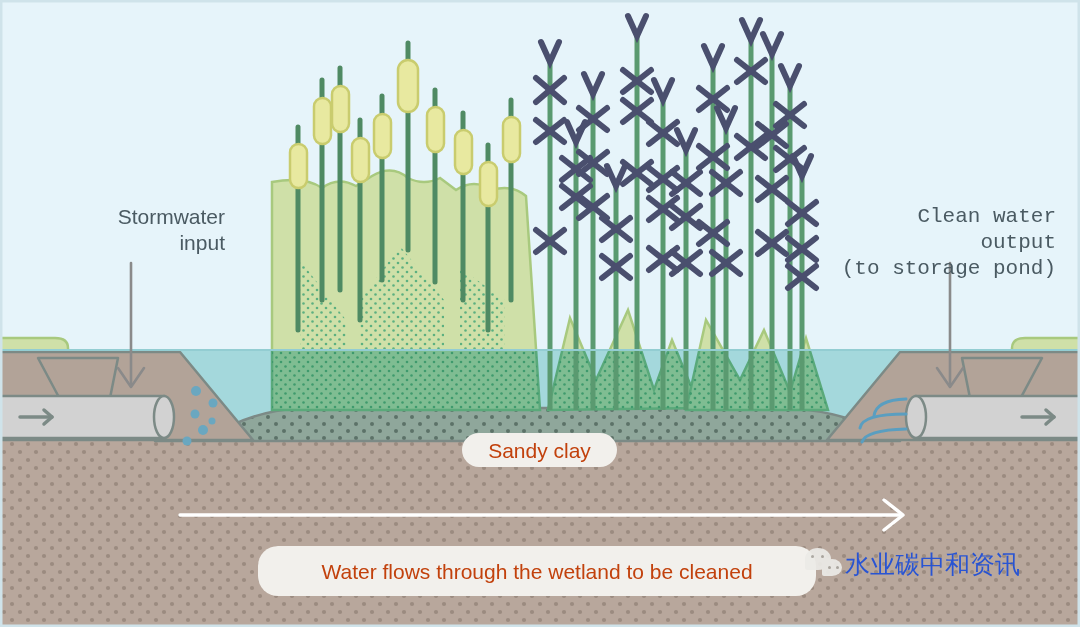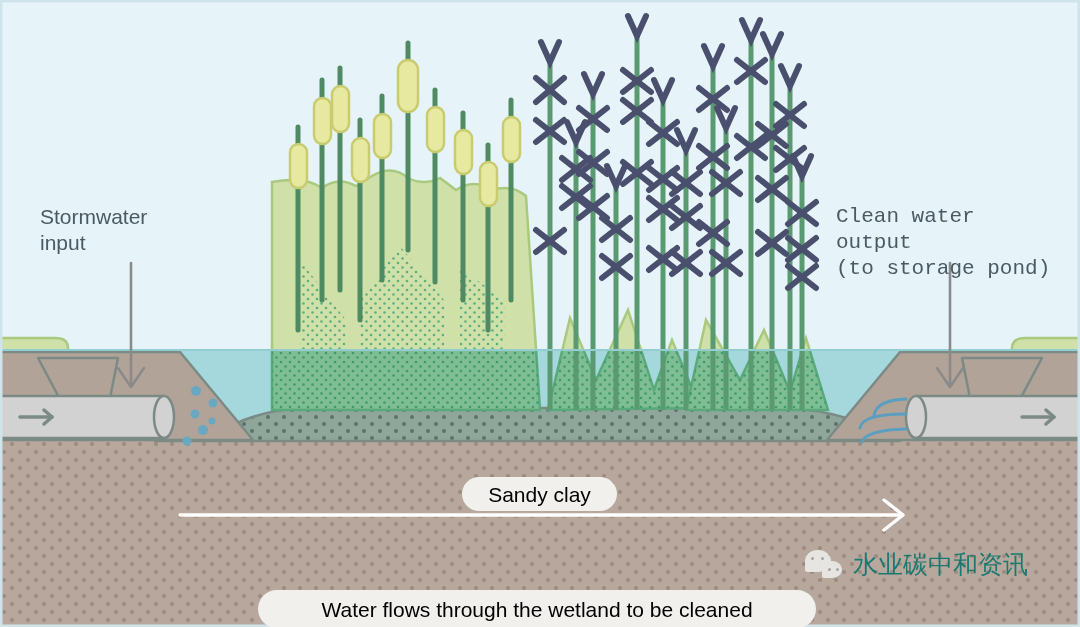--- a/index.html
+++ b/index.html
@@ -1,35 +1,34 @@
 <!DOCTYPE html>
 <html><head>
 <meta charset="utf-8">
 <style>
   html,body{margin:0;padding:0;background:#fff;}
   body{font-family:"Liberation Sans","DejaVu Sans",sans-serif;}
   #stage{position:relative;width:1080px;height:627px;overflow:hidden;background:#e6f4fa;}
   #stage svg{display:block;}
   .lbl{
     position:absolute;color:#4a5a62;font-size:21px;line-height:26px;
-    text-align:left;white-space:pre-line;font-family:"Liberation Sans","DejaVu Sans",sans-serif;
+    text-align:right;white-space:pre-line;font-family:"Liberation Sans","DejaVu Sans",sans-serif;
   }
   #lbl-in{left:40px;top:204px;width:185px;}
   #lbl-out{left:836px;top:204px;width:220px;font-family:Liberation Mono, monospace;}
   .pill{
-    position:absolute;background:#f2f0ec;border-radius:20px;color:#000000;
+    position:absolute;background:#f2f0ec;border-radius:20px;color:#c2410c;
     font-size:21px;line-height:1;display:flex;align-items:center;justify-content:center;
     font-family:"Liberation Sans","DejaVu Sans",sans-serif;
-    margin-top:44px;
   }
   #pill-clay{left:462px;top:433px;width:155px;height:34px;}
-  #pill-flow{left:258px;top:546px;width:558px;height:38px;}
+  #pill-flow{left:258px;top:546px;width:558px;height:50px;}
   #wm{
-    position:absolute;left:805px;top:548px;display:flex;align-items:center;gap:8px;
-    color:#0f766e;font-size:25px;font-family:"DejaVu Sans",sans-serif;opacity:.92;
+    position:absolute;left:805px;top:548px;display:flex;align-items:flex-start;gap:0;
+    color:#1d4ed8;font-size:25px;font-family:"DejaVu Sans",sans-serif;opacity:.92;
   }
   #wm .wx{position:relative;width:40px;height:30px;flex:none;}
   #wm .wx b{
     position:absolute;display:block;background:#ecebe7;border-radius:50% 50% 50% 10%;
   }
   #wm .wx b.b1{width:26px;height:22px;left:0;top:0;}
   #wm .wx b.b2{width:20px;height:17px;left:17px;top:11px;}
   #wm .wx i{position:absolute;width:3px;height:3px;border-radius:50%;background:#a8a49e;}
 </style>
 </head>

